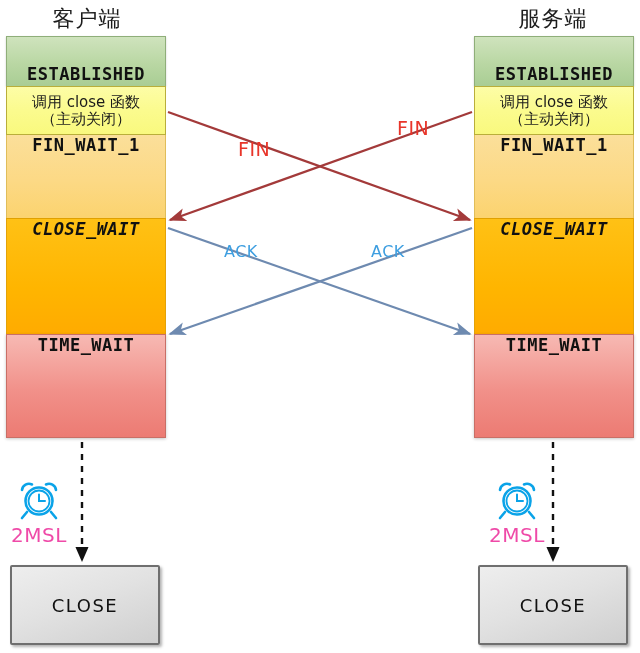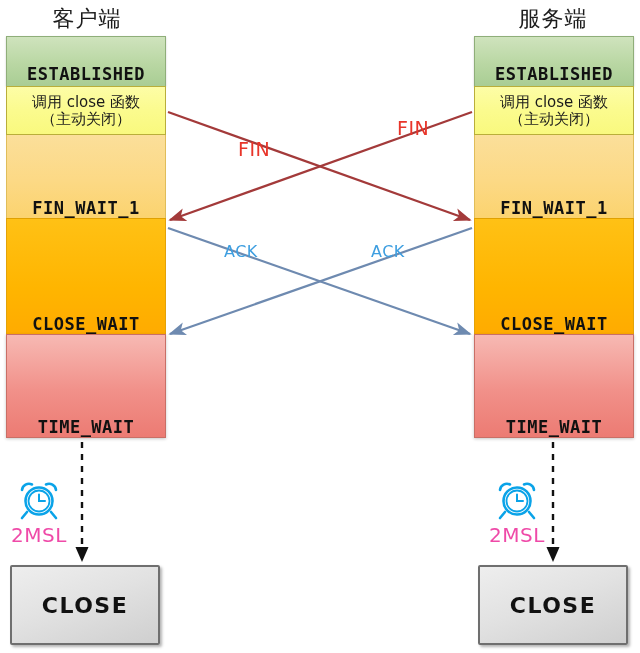--- a/index.html
+++ b/index.html
@@ -44,21 +44,21 @@
   }
   .stack.left  { left: 6px; }
   .stack.right { left: 474px; }
 
   .state {
     position: absolute;
     left: 0;
     width: 160px;
     box-sizing: border-box;
     display: flex;
-    align-items: flex-end;
+    align-items: flex-start;
     justify-content: center;
     font-family: "DejaVu Sans Mono", "Liberation Mono", monospace;
     font-weight: bold;
     font-size: 17px;
     color: #111111;
     letter-spacing: 0.5px;
     border: 1px solid rgba(120,100,40,0.55);
   }
 
   .state.established {
@@ -79,20 +79,21 @@
     border-top: none;
     border-bottom: none;
   }
   .state.closewait {
     top: 182px;
     height: 116px;
     background: linear-gradient(180deg,#ffc115 0%,#ffb500 60%,#ffab00 100%);
     border: 1px solid #e3a208;
     border-top: 1px solid #e0a000;
     border-bottom: none;
+    font-style: italic;
   }
   .state.timewait {
     top: 298px;
     height: 104px;
     background: linear-gradient(180deg,#f7b9b3 0%,#f19089 55%,#ec7b73 100%);
     border: 1px solid #c96f66;
     box-shadow: 0 1px 3px rgba(0,0,0,0.22);
   }
 
   
@@ -125,22 +126,22 @@
     height: 80px;
     box-sizing: border-box;
     background: linear-gradient(160deg,#eeeeee 0%,#e2e2e2 45%,#cfcfcf 100%);
     border: 2px solid #6f6f6f;
     border-radius: 2px;
     box-shadow: 2px 2px 3px rgba(0,0,0,0.30);
     display: flex;
     align-items: center;
     justify-content: center;
     font-family: "DejaVu Sans", "Liberation Sans", sans-serif;
-    font-weight: bold;
-    font-size: 22px;
+    font-weight: normal;
+    font-size: 18px;
     letter-spacing: 1.5px;
     color: #111111;
   }
   .close-box.left  { left: 10px; }
   .close-box.right { left: 478px; }
 
   
   .timer {
     position: absolute;
     width: 70px;

